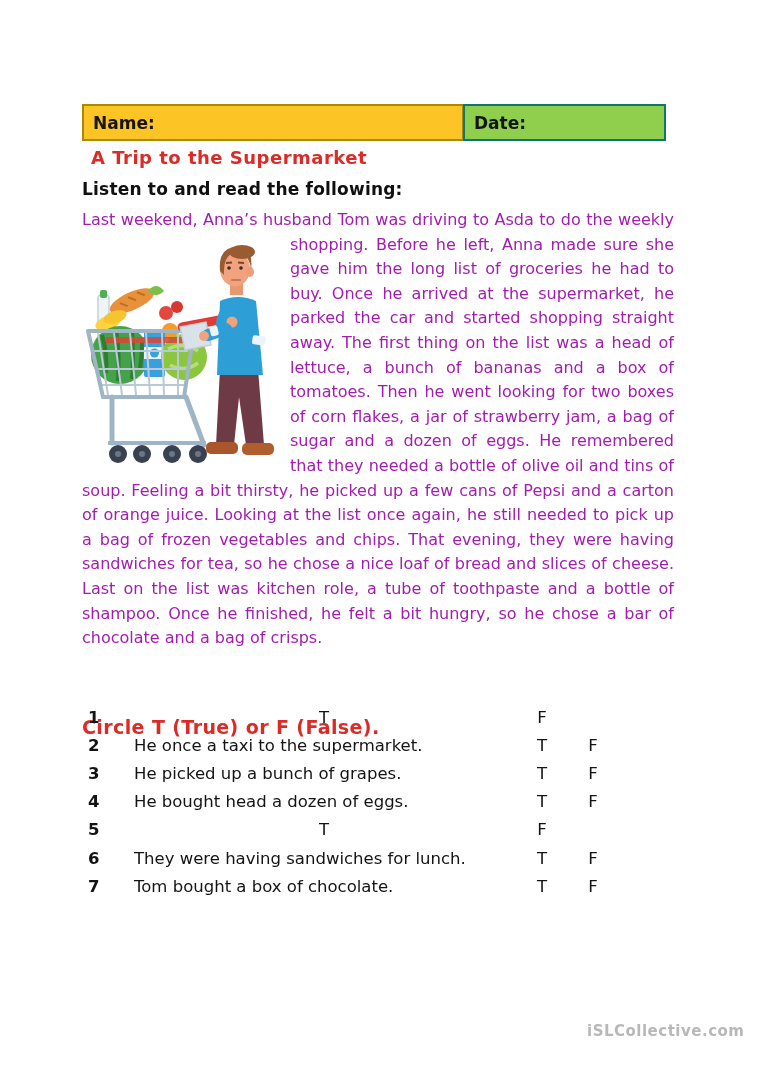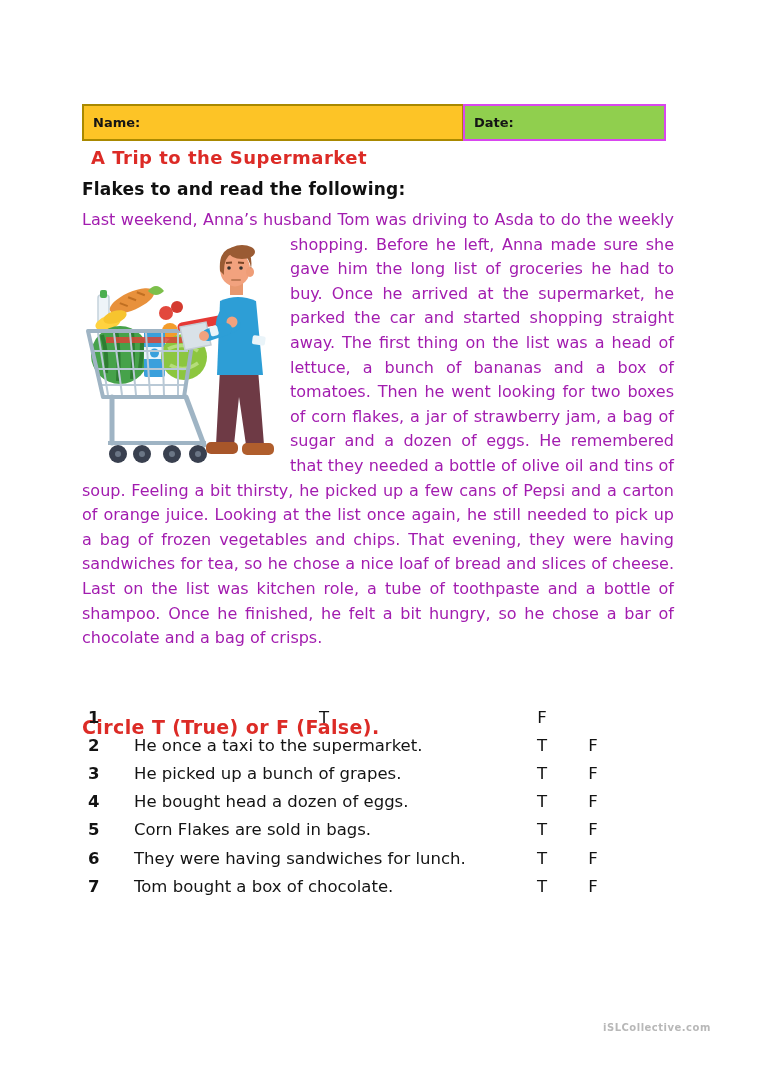--- a/index.html
+++ b/index.html
@@ -15,32 +15,32 @@
   
   .header-bar {
     position: absolute; left: 82px; top: 104px;
     width: 584px; height: 37px;
     display: flex;
   }
   .header-cell {
     box-sizing: border-box;
     display: flex; align-items: center;
     padding-left: 9px;
-    font-size: 13px; font-weight: bold; color: #151515;
+    font-size: 17px; font-weight: bold; color: #151515;
   }
   .cell-name {
     width: 381px;
     background: #fdc426;
     border: 2px solid #a98900;
     border-right-width: 1px;
   }
   .cell-date {
     flex: 1;
     background: #90cf4e;
-    border: 2px solid #d946ef;
+    border: 2px solid #0f766e;
     border-left-width: 2px;
   }
 
   
   .doc-title {
     position: absolute; left: 91px; top: 147px;
     font-size: 18px; font-weight: bold; color: #dc2b26;
     letter-spacing: 0.5px;
   }
   .doc-subtitle {
@@ -83,40 +83,40 @@
     align-items: center;
     height: 28.2px;
     font-size: 16.5px;
     color: #131313;
   }
   .quiz-num { font-weight: bold; padding-left: 6px; }
   .tf-letter { text-align: center; }
 
   
   .watermark {
-    position: absolute; left: 603px; top: 1022px;
-    font-size: 10px; font-weight: bold;
+    position: absolute; left: 587px; top: 1022px;
+    font-size: 15px; font-weight: bold;
     color: #b8b8b8;
     letter-spacing: 0.5px;
   }
 </style>
 </head>
 <body>
 
 <div class="header-bar">
   <div class="header-cell cell-name">
     <span>Name:</span>
   </div>
   <div class="header-cell cell-date">
     <span>Date:</span>
   </div>
 </div>
 
 <div class="doc-title">A Trip to the Supermarket</div>
-<div class="doc-subtitle">Flakes to and read the following:</div>
+<div class="doc-subtitle">Listen to and read the following:</div>
 
 <div class="passage">
   <span class="illustration-wrap">
     <svg width="200" height="232" viewBox="0 0 200 230">
 
       <g>
         <rect x="16" y="56" width="11" height="34" rx="3" fill="#eef4f8" stroke="#c5d2db" stroke-width="1.5"></rect>
         <rect x="18" y="51" width="7" height="8" rx="2" fill="#4caf50"></rect>
         <g transform="rotate(-24 50 62)">
           <ellipse cx="50" cy="62" rx="24" ry="9" fill="#e8913c"></ellipse>
@@ -217,21 +217,20 @@
     <span class="tf-letter">F</span>
   </div>
   <div class="quiz-row">
     <span class="quiz-num">4</span>
     <span class="quiz-text">He bought head a dozen of eggs.</span>
     <span class="tf-letter">T</span>
     <span class="tf-letter">F</span>
   </div>
   <div class="quiz-row">
     <span class="quiz-num">5</span>
-    <span class="quiz-text">Corn Flakes are sold in bags.</span>
     <span class="tf-letter">T</span>
     <span class="tf-letter">F</span>
   </div>
   <div class="quiz-row">
     <span class="quiz-num">6</span>
     <span class="quiz-text">They were having sandwiches for lunch.</span>
     <span class="tf-letter">T</span>
     <span class="tf-letter">F</span>
   </div>
   <div class="quiz-row">

